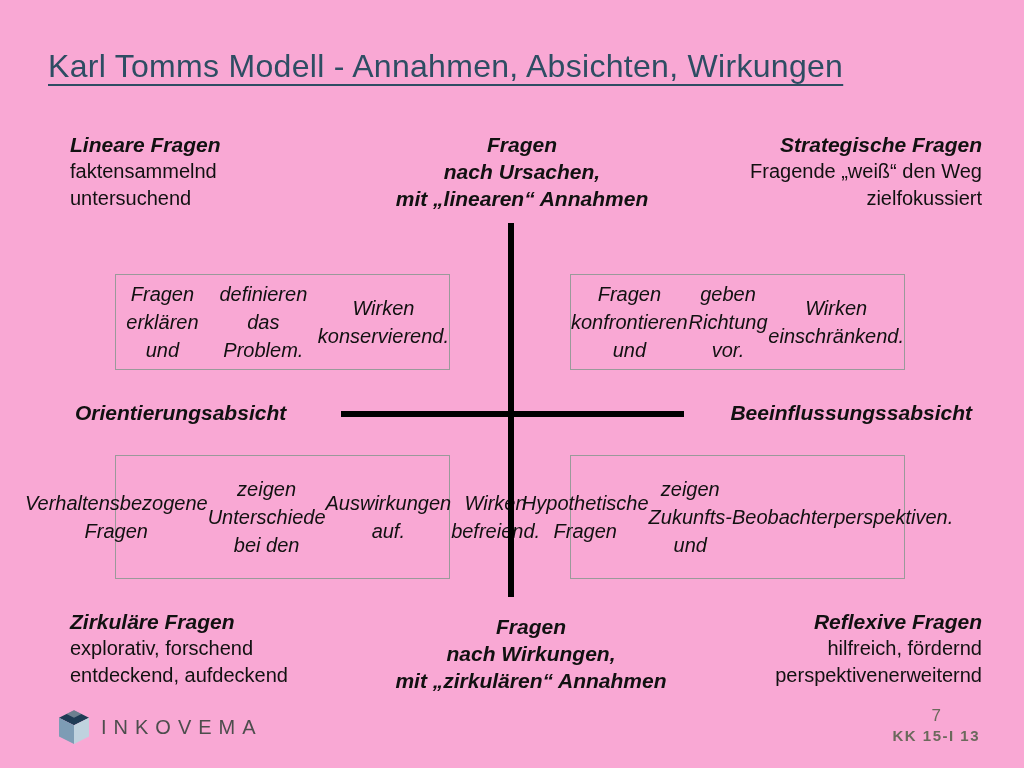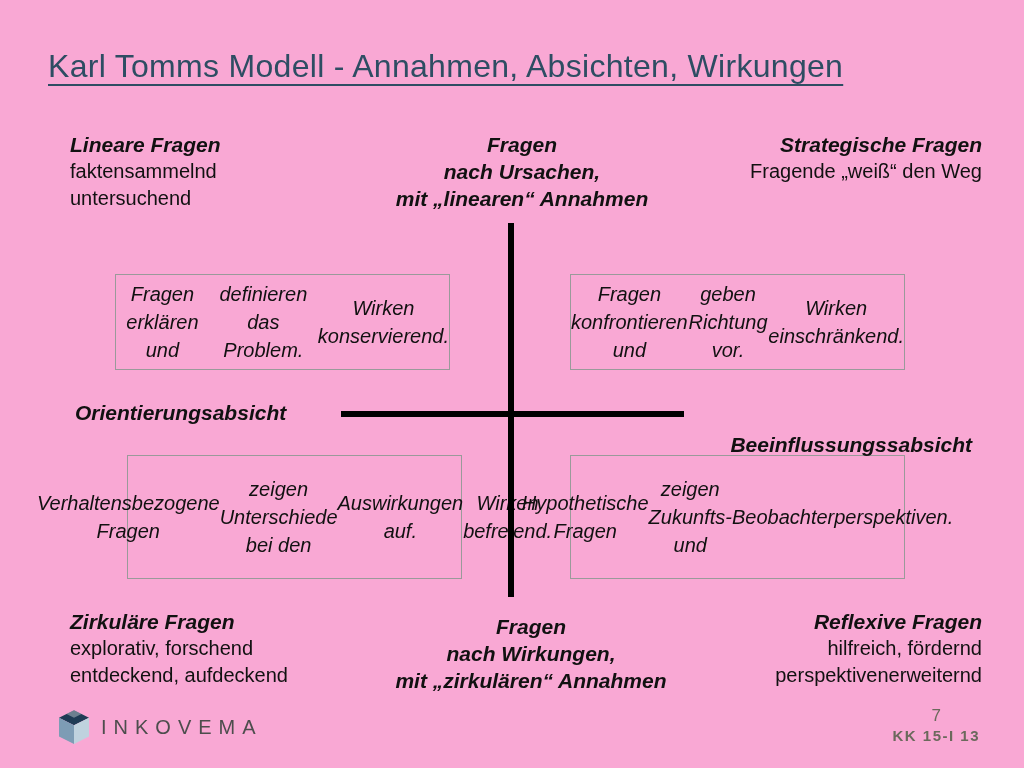--- a/index.html
+++ b/index.html
@@ -65,52 +65,53 @@
 
   <div class="corner center-al center-label" style="left:354px;top:131px;width:320px;">
     <div>Fragen</div>
     <div>nach Ursachen,</div>
     <div>mit „linearen“ Annahmen</div>
   </div>
 
   <div class="corner right-al" style="right:42px;top:131px;">
     <div class="head">Strategische Fragen</div>
     <div>Fragende „weiß“ den Weg</div>
+    <div>zielfokussiert</div>
   </div>
 
   <div class="qbox" style="left:115px;top:274px;width:333px;height:94px;">
     <div>Fragen erklären und</div>
     <div>definieren das Problem.</div>
     <div>Wirken konservierend.</div>
   </div>
 
   <div class="qbox" style="left:570px;top:274px;width:333px;height:94px;">
     <div>Fragen konfrontieren und</div>
     <div>geben Richtung vor.</div>
     <div>Wirken einschränkend.</div>
   </div>
 
-  <div class="qbox" style="left:115px;top:455px;width:333px;height:122px;margin-left:12px;">
+  <div class="qbox" style="left:115px;top:455px;width:333px;height:122px;">
     <div>Verhaltensbezogene Fragen</div>
     <div>zeigen Unterschiede bei den</div>
     <div>Auswirkungen auf.</div>
     <div>Wirken befreiend.</div>
   </div>
 
   <div class="qbox" style="left:570px;top:455px;width:333px;height:122px;">
     <div>Hypothetische Fragen</div>
     <div>zeigen  Zukunfts- und</div>
     <div>Beobachterperspektiven.</div>
   </div>
 
   <div class="axis-line" style="left:341px;top:411px;width:343px;height:6px;"></div>
   <div class="axis-line" style="left:508px;top:223px;width:6px;height:374px;"></div>
 
   <div class="axis-label" style="left:75px;top:401px;">Orientierungsabsicht</div>
-  <div class="axis-label" style="right:52px;top:401px;margin-top:32px;">Beeinflussungssabsicht</div>
+  <div class="axis-label" style="right:52px;top:401px;">Beeinflussungssabsicht</div>
 
   <div class="corner left-al" style="left:62px;top:608px;">
     <div class="head">Zirkuläre Fragen</div>
     <div>explorativ, forschend</div>
     <div>entdeckend, aufdeckend</div>
   </div>
 
   <div class="corner center-al center-label" style="left:363px;top:613px;width:320px;">
     <div>Fragen</div>
     <div>nach Wirkungen,</div>

